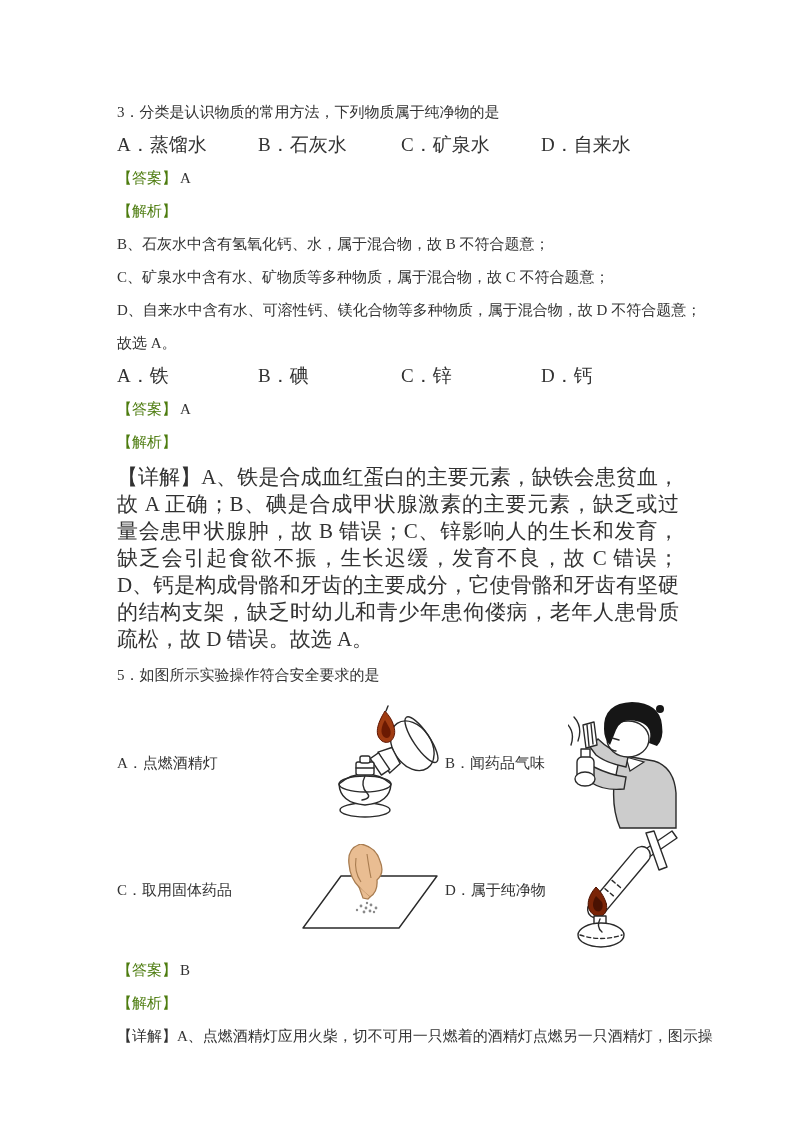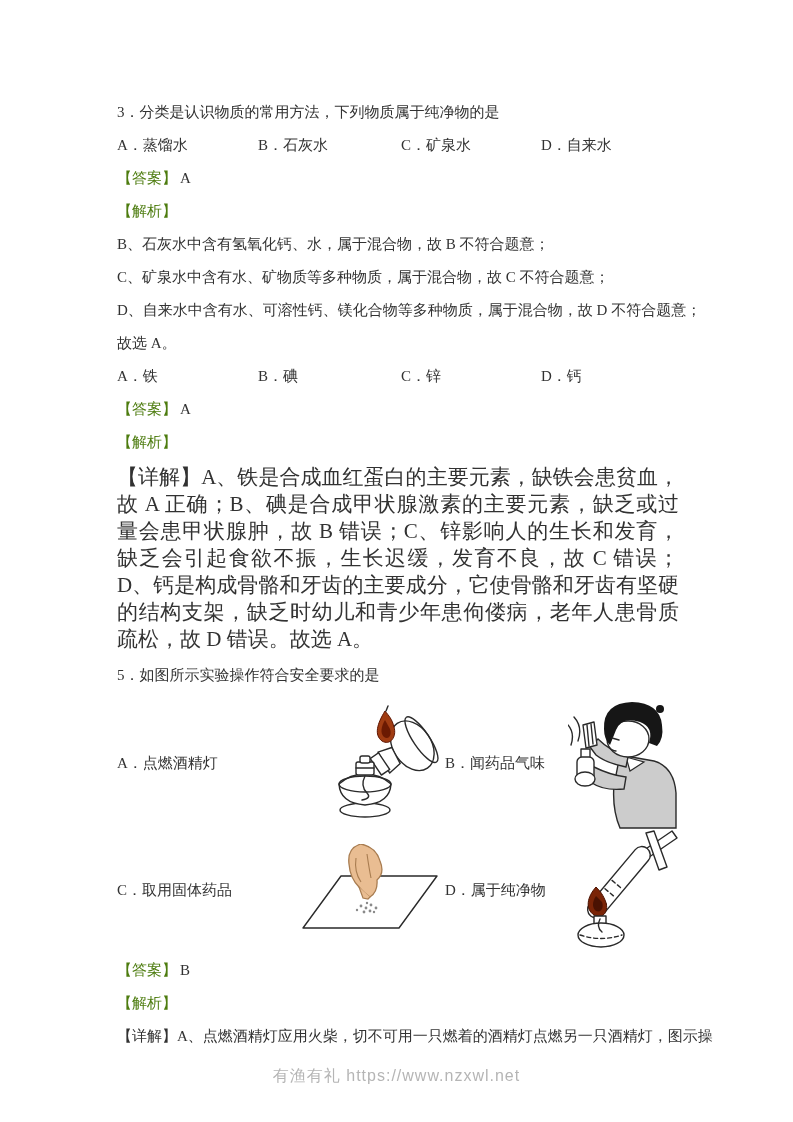--- a/index.html
+++ b/index.html
@@ -2,21 +2,21 @@
 <html><head>
 <meta charset="utf-8">
 <style>
   html,body{margin:0;padding:0;background:#ffffff;}
   .page{
     position:relative;width:793px;height:1122px;background:#ffffff;overflow:hidden;
     font-family:"Liberation Serif","DejaVu Serif",serif;color:#323232;
   }
   .content{position:absolute;left:117px;top:101px;width:562px;}
   .line{font-size:15px;line-height:22px;margin:0 0 11px 0;white-space:nowrap;}
-  .opts{display:grid;grid-template-columns:141px 143px 140px 1fr;font-size:15px;line-height:22px;margin:0 0 11px 0;}
+  .opts{display:grid;grid-template-columns:141px 143px 140px 1fr;font-size:19px;line-height:22px;margin:0 0 11px 0;}
   .marker{color:#4d7c0f;}
   .ansval{margin-left:3px;}
   .para{font-size:21px;line-height:27px;text-align:justify;margin:0 0 11px 0;}
   .figgrid{display:grid;grid-template-columns:328px 1fr;margin:2px 0 8px 0;}
   .figcell{display:flex;align-items:center;justify-content:space-between;}
   .flabel{font-size:15px;flex:0 0 auto;white-space:nowrap;margin-right:4px;}
   .figcell svg{display:block;flex:0 0 auto;}
   .footer{
     position:absolute;left:0;right:0;top:1066px;text-align:center;
     color:#b5b5b5;font-size:16px;letter-spacing:1px;
@@ -169,14 +169,13 @@
     <p class="line">
       <span class="marker">【答案】</span><span class="ansval">B</span>
     </p>
     <p class="line">
       <span class="marker">【解析】</span>
     </p>
     <p class="line">【详解】A、点燃酒精灯应用火柴，切不可用一只燃着的酒精灯点燃另一只酒精灯，图示操</p>
 
   </div>
 
-  <div class="footer">有渔有礼 https://www.nzxwl.net</div>
 </div>
 
 </body></html>

